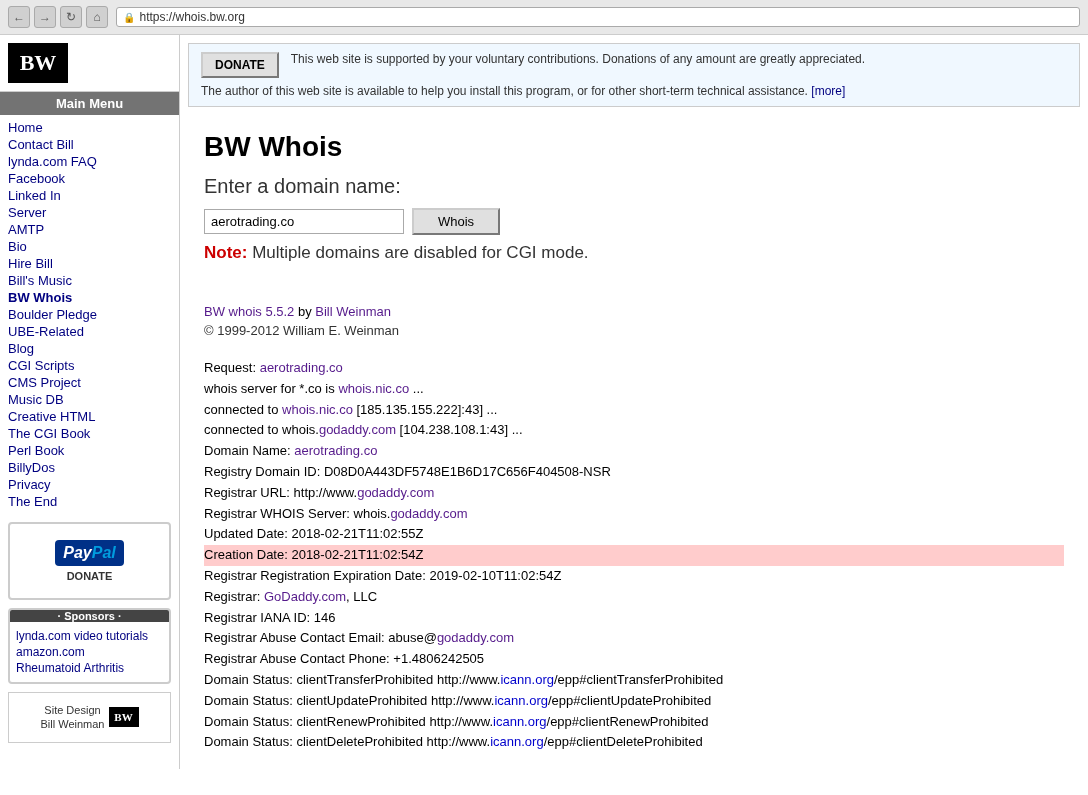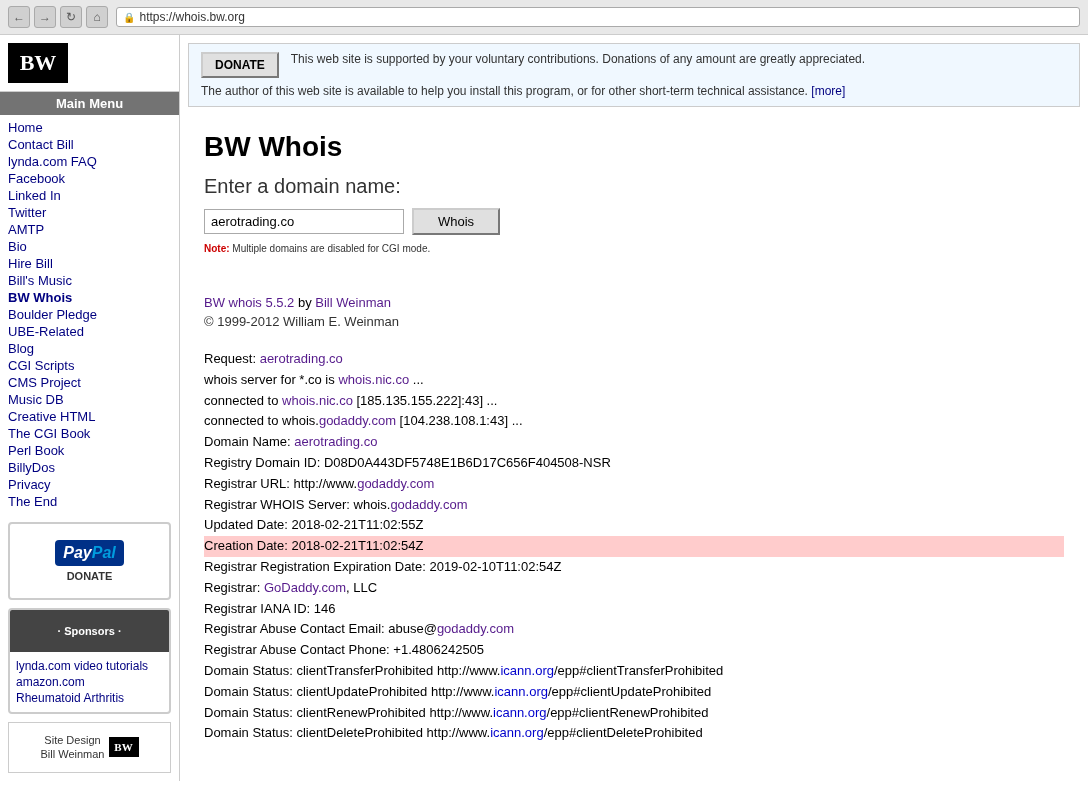--- a/index.html
+++ b/index.html
@@ -112,21 +112,21 @@
       border: 2px solid #ccc;
       border-radius: 4px;
       padding: 6px;
     }
     .sponsors-header {
       background: #444;
       color: #fff;
       font-size: 11px;
       font-weight: bold;
       text-align: center;
-      padding: 15px 4px;
+      padding: 0 4px;
       margin: -6px -6px 6px -6px;
       border-radius: 2px 2px 0 0;
     }
     .sponsors-section a {
       display: block;
       color: #000080;
       text-decoration: none;
       font-size: 12px;
       padding: 1px 0;
     }
@@ -217,21 +217,21 @@
     }
     .whois-button {
       background: #e0e0e0;
       border: 2px outset #ccc;
       padding: 4px 24px;
       font-size: 13px;
       cursor: pointer;
     }
 
     .note-text {
-      font-size: 10px;
+      font-size: 17px;
       color: #333;
       margin-bottom: 16px;
     }
     .note-label { color: #cc0000; font-weight: bold; }
 
     .version-info {
       font-size: 13px;
       margin-bottom: 4px;
       margin-top: 41px;
     }
@@ -281,21 +281,21 @@
     <div class="sidebar-logo">
       <div class="bw-logo">BW</div>
     </div>
     <div class="main-menu-header">Main Menu</div>
     <div class="sidebar-nav">
       <a href="#">Home</a>
       <a href="#">Contact Bill</a>
       <a href="#">lynda.com FAQ</a>
       <a href="#">Facebook</a>
       <a href="#">Linked In</a>
-      <a href="#">Twitter</a>
+      <a href="#">Server</a>
       <a href="#">AMTP</a>
       <a href="#">Bio</a>
       <a href="#">Hire Bill</a>
       <a href="#">Bill's Music</a>
       <a href="#" style="font-weight:bold;">BW Whois</a>
       <a href="#">Boulder Pledge</a>
       <a href="#">UBE-Related</a>
       <a href="#">Blog</a>
       <a href="#">CGI Scripts</a>
       <a href="#">CMS Project</a>

